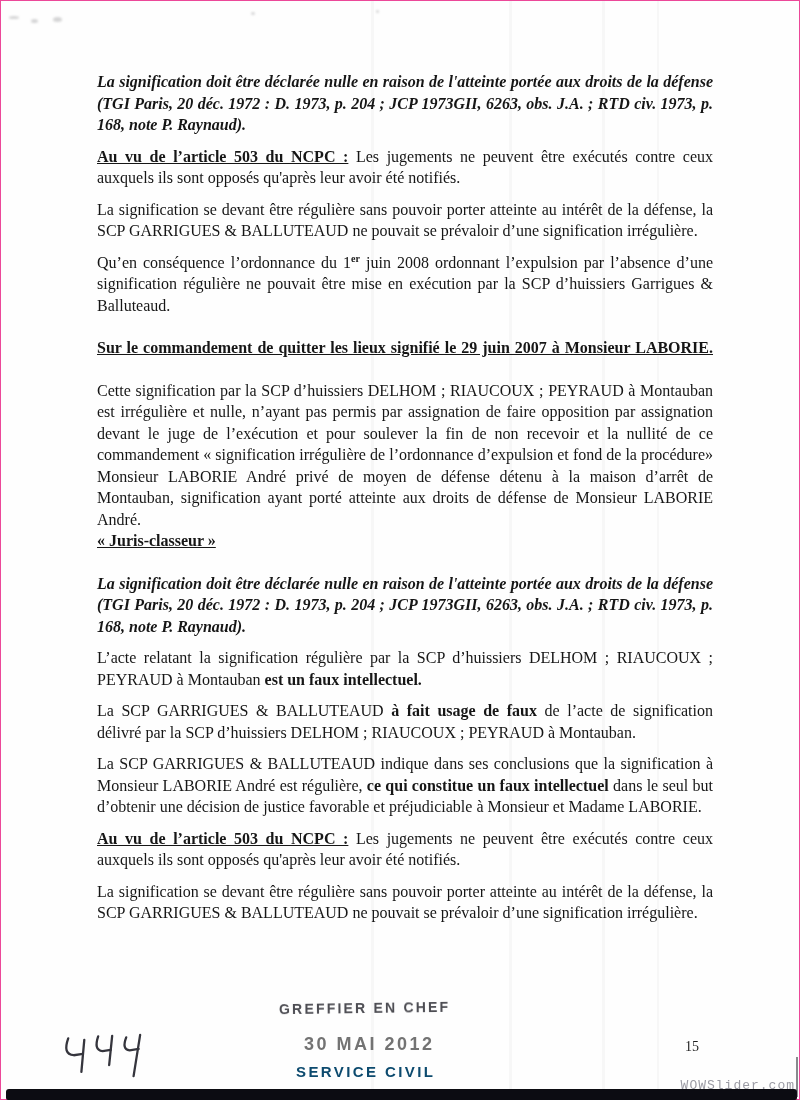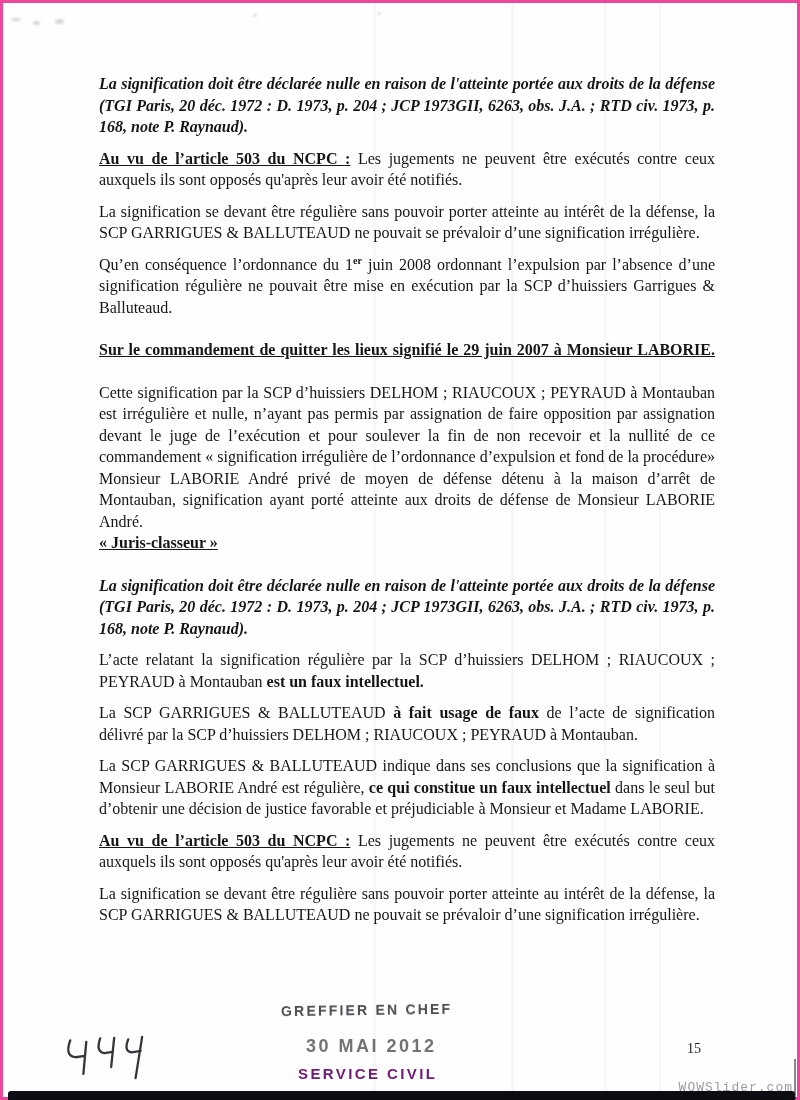--- a/index.html
+++ b/index.html
@@ -2,21 +2,21 @@
 <html lang="fr"><head>
 <meta charset="utf-8">
 <style>
   html,body{margin:0;padding:0;}
   body{
     width:800px;height:1100px;position:relative;overflow:hidden;
     background:#ffffff;font-family:"Liberation Serif", serif;
   }
   .scan-frame{
     position:absolute;inset:0;background:#fefefe;
-    border:3px solid #ec4899;box-sizing:border-box;
+    border:1px solid #ec4899;box-sizing:border-box;
   }
   
   .streak{position:absolute;top:0;bottom:0;width:3px;background:rgba(60,60,70,0.035);}
   .s1{left:370px;} .s2{left:508px;} .s3{left:601px;} .s4{left:656px;width:2px;}
   
   .smudge{position:absolute;background:rgba(90,90,95,0.25);border-radius:50%;filter:blur(1px);}
   .m1{left:8px;top:15px;width:10px;height:3px;}
   .m2{left:30px;top:18px;width:7px;height:4px;}
   .m3{left:52px;top:16px;width:9px;height:5px;}
   .m4{left:250px;top:11px;width:4px;height:3px;}
@@ -37,21 +37,21 @@
   .run-bi{font-weight:bold;font-style:italic;}
   sup{font-size:10px;line-height:0;font-weight:bold;}
 
   
   .stamp{
     position:absolute;font-family:"Liberation Sans", sans-serif;
     color:#47474c;white-space:nowrap;filter:blur(0.3px);
   }
   .stamp-greffier{left:278px;top:999px;font-size:14px;letter-spacing:2.2px;font-weight:bold;transform:rotate(-0.8deg);color:#4c4c52;}
   .stamp-date{left:303px;top:1033px;font-size:18px;letter-spacing:2.5px;font-weight:bold;color:#737373;}
-  .stamp-service{left:295px;top:1062px;font-size:15px;letter-spacing:2.4px;font-weight:bold;color:#701a75;}
+  .stamp-service{left:295px;top:1062px;font-size:15px;letter-spacing:2.4px;font-weight:bold;color:#0c4a6e;}
 
   .page-number{position:absolute;left:684px;top:1038px;font-size:14px;color:#1f1f1f;}
 
   .handwriting{position:absolute;left:58px;top:1028px;transform:rotate(-2deg);}
 
   .watermark{
     position:absolute;right:4px;top:1077px;z-index:3;
     font-family:Liberation Mono, monospace;font-size:13px;
     color:#9b9ba4;letter-spacing:1px;
   }

